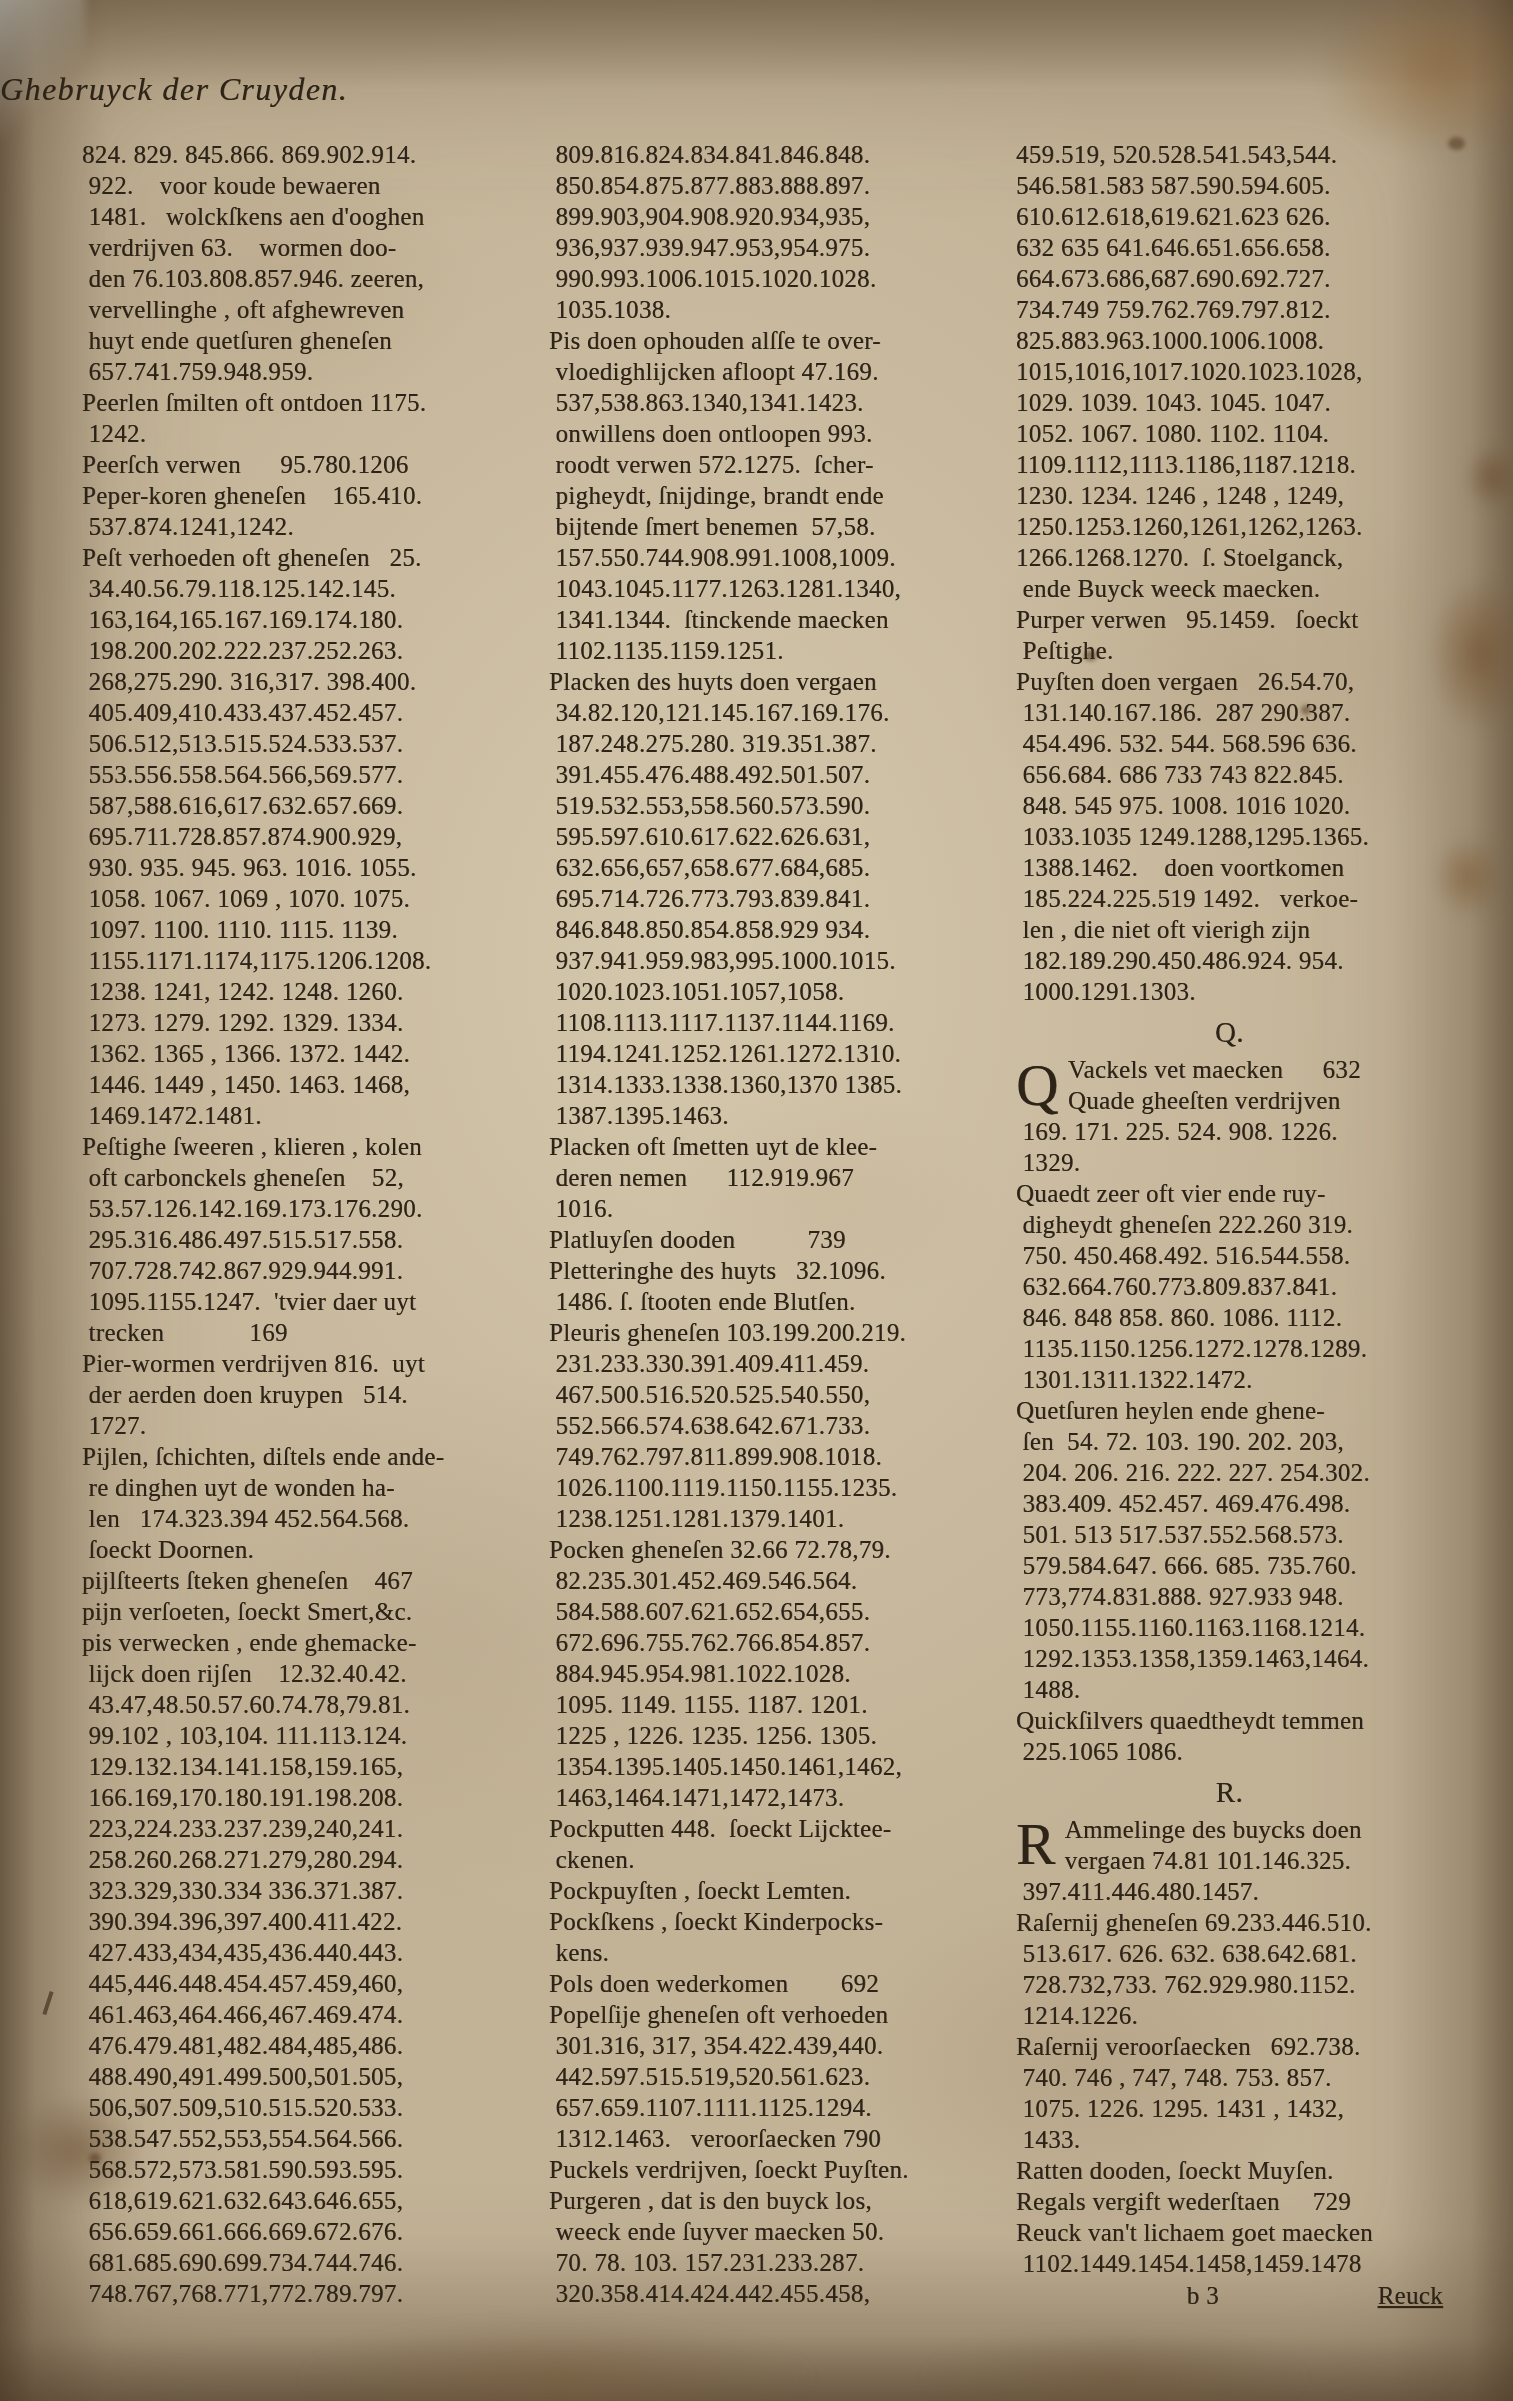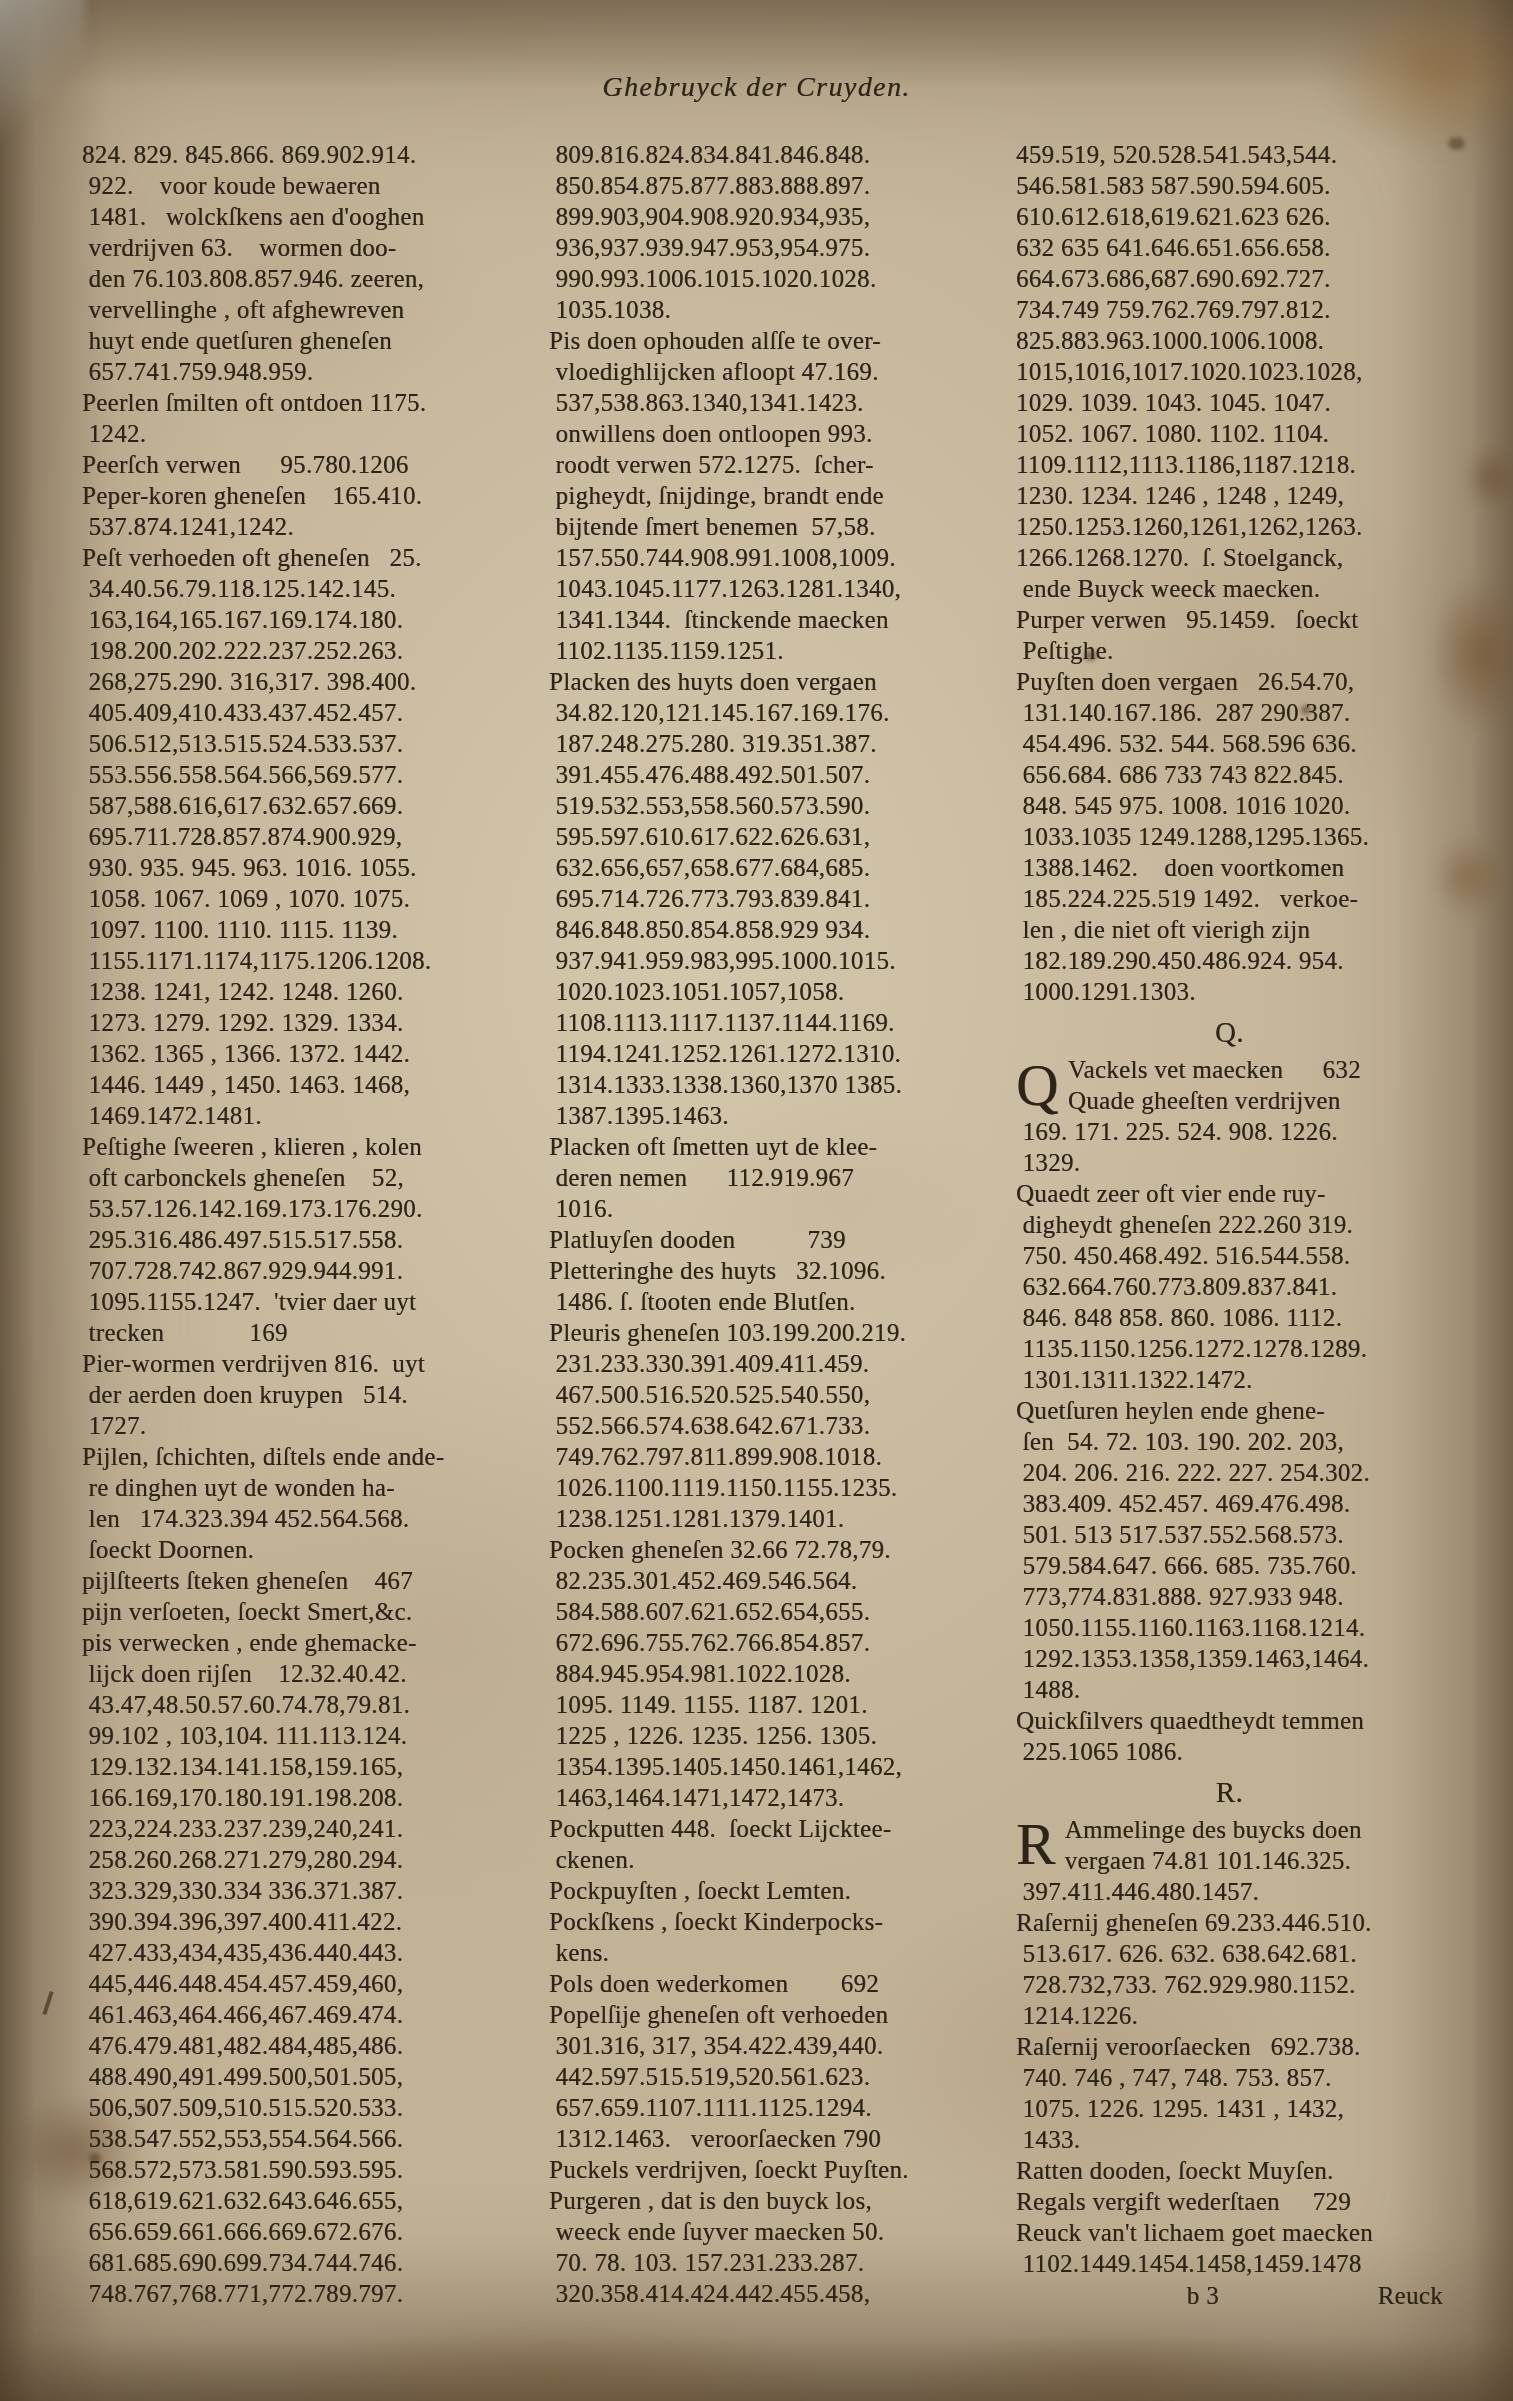--- a/index.html
+++ b/index.html
@@ -45,22 +45,22 @@
   .d1{left:1084px;top:650px;width:13px;height:11px;}
   .d2{left:1301px;top:705px;width:10.2px;height:10.2px;}
   .d3{left:1448px;top:137px;width:16.7px;height:13px;}
   .d4{left:89px;top:2153px;width:12px;height:10.2px;}
   .d5{left:139px;top:2104px;width:8.4px;height:8.4px;}
   .mark{position:absolute;left:46px;top:1991px;width:3.7px;height:24px;background:rgba(60,44,26,0.65);
         transform:rotate(18deg);filter:blur(0.5px);pointer-events:none;}
 
   .running-header{
     position:absolute;top:71px;left:0;width:100%;
-    text-align:center;font-style:italic;
-    font-size:28px;letter-spacing:1.4px;
+    text-align:left;font-style:italic;
+    font-size:32px;letter-spacing:1.4px;
     text-shadow:0.5px 0.4px 0.6px rgba(43,34,23,0.55);
   }
   .text-block{
     position:absolute;top:139px;left:82px;right:51px;
     display:flex;gap:40px;
     text-shadow:0.4px 0.3px 0.5px rgba(43,34,23,0.55);
   }
   .col{width:427px;flex:0 0 427px;}
   .line{
     white-space:pre;
@@ -72,21 +72,21 @@
     text-align:center;font-size:29px;line-height:31px;
     padding:10.2px 0 5.6px;letter-spacing:0.5px;
   }
   .dropcap-block{overflow:hidden;}
   .dropcap{
     float:left;font-size:59px;line-height:56px;
     padding:2.8px 9.3px 0 0;
   }
   .sigrow{display:flex;margin-top:1px;}
   .sig{margin-left:40%;}
-  .catch{margin-left:auto;}
+  .catch{margin-left:auto;text-decoration:underline;}
 </style>
 </head>
 <body>
 
 <div class="page">
   <div class="mottle"></div>
   <div class="stain s1"></div>
   <div class="stain s2"></div>
   <div class="stain s3"></div>
   <div class="stain s4"></div>

